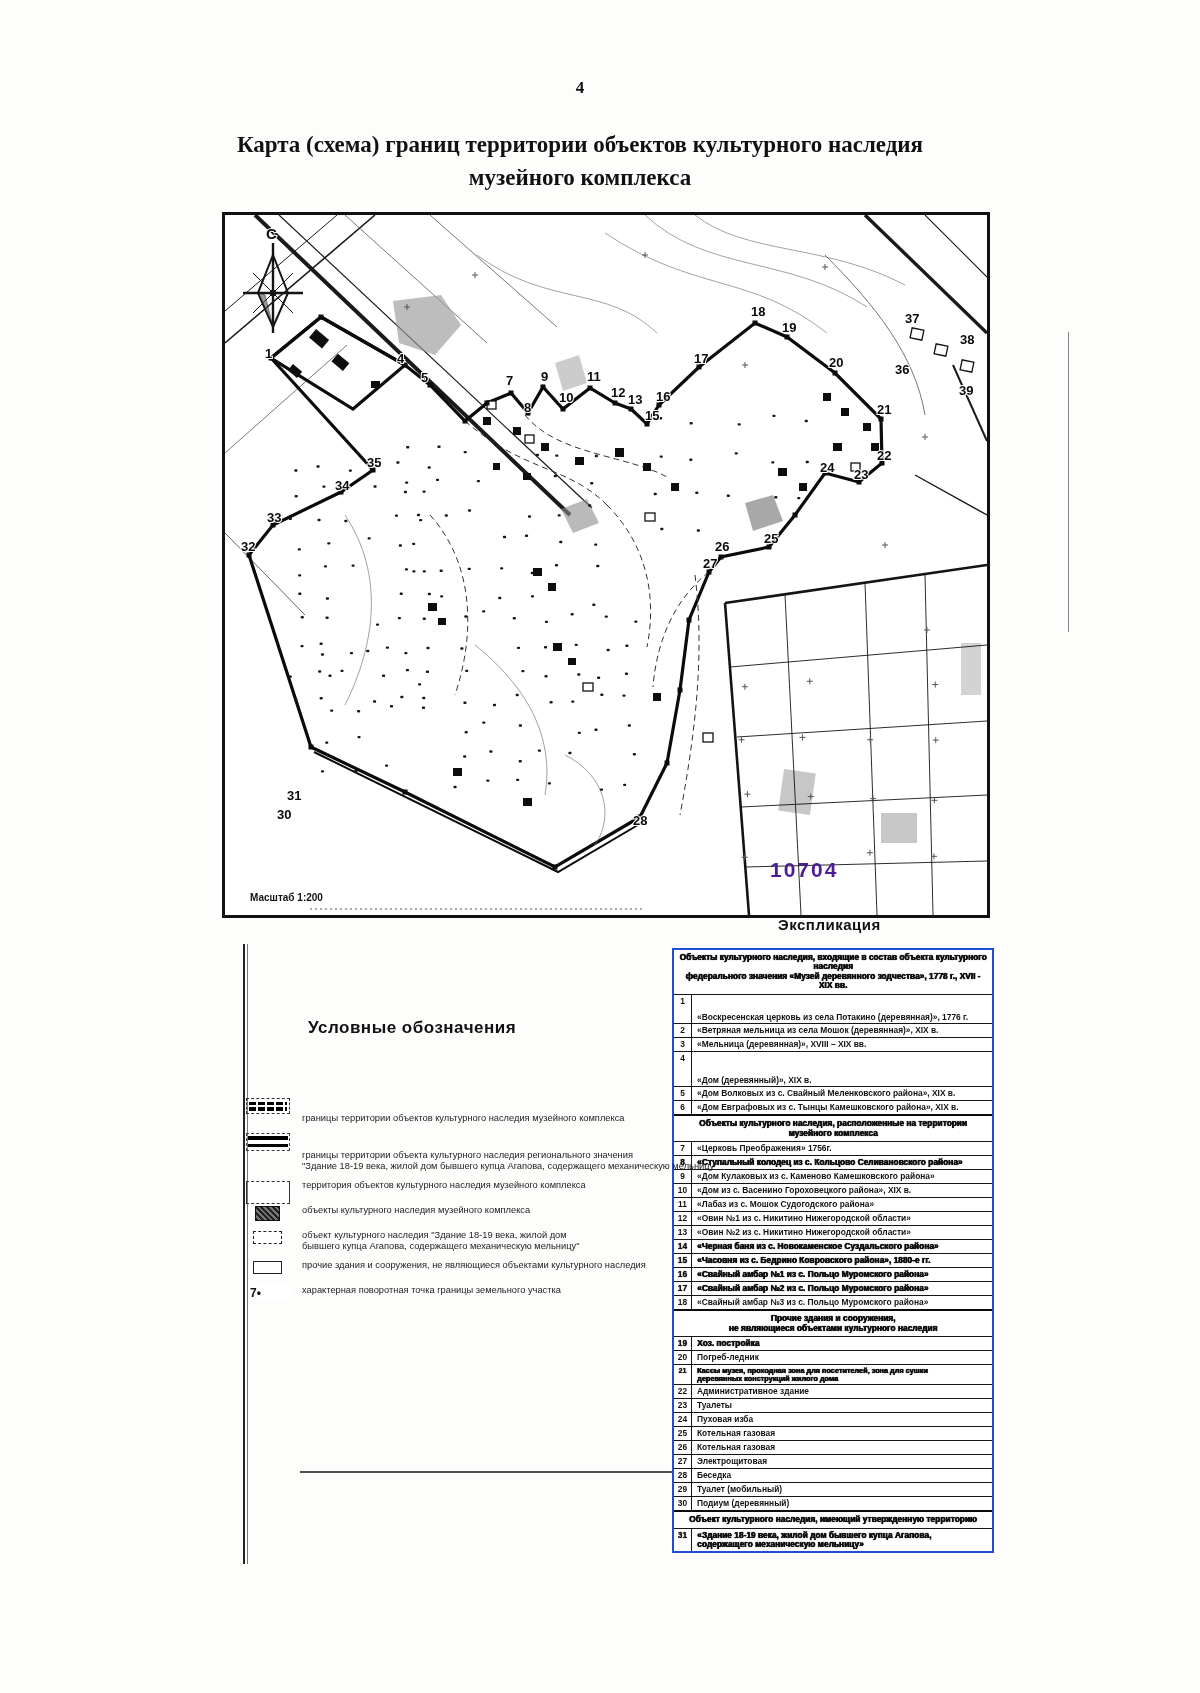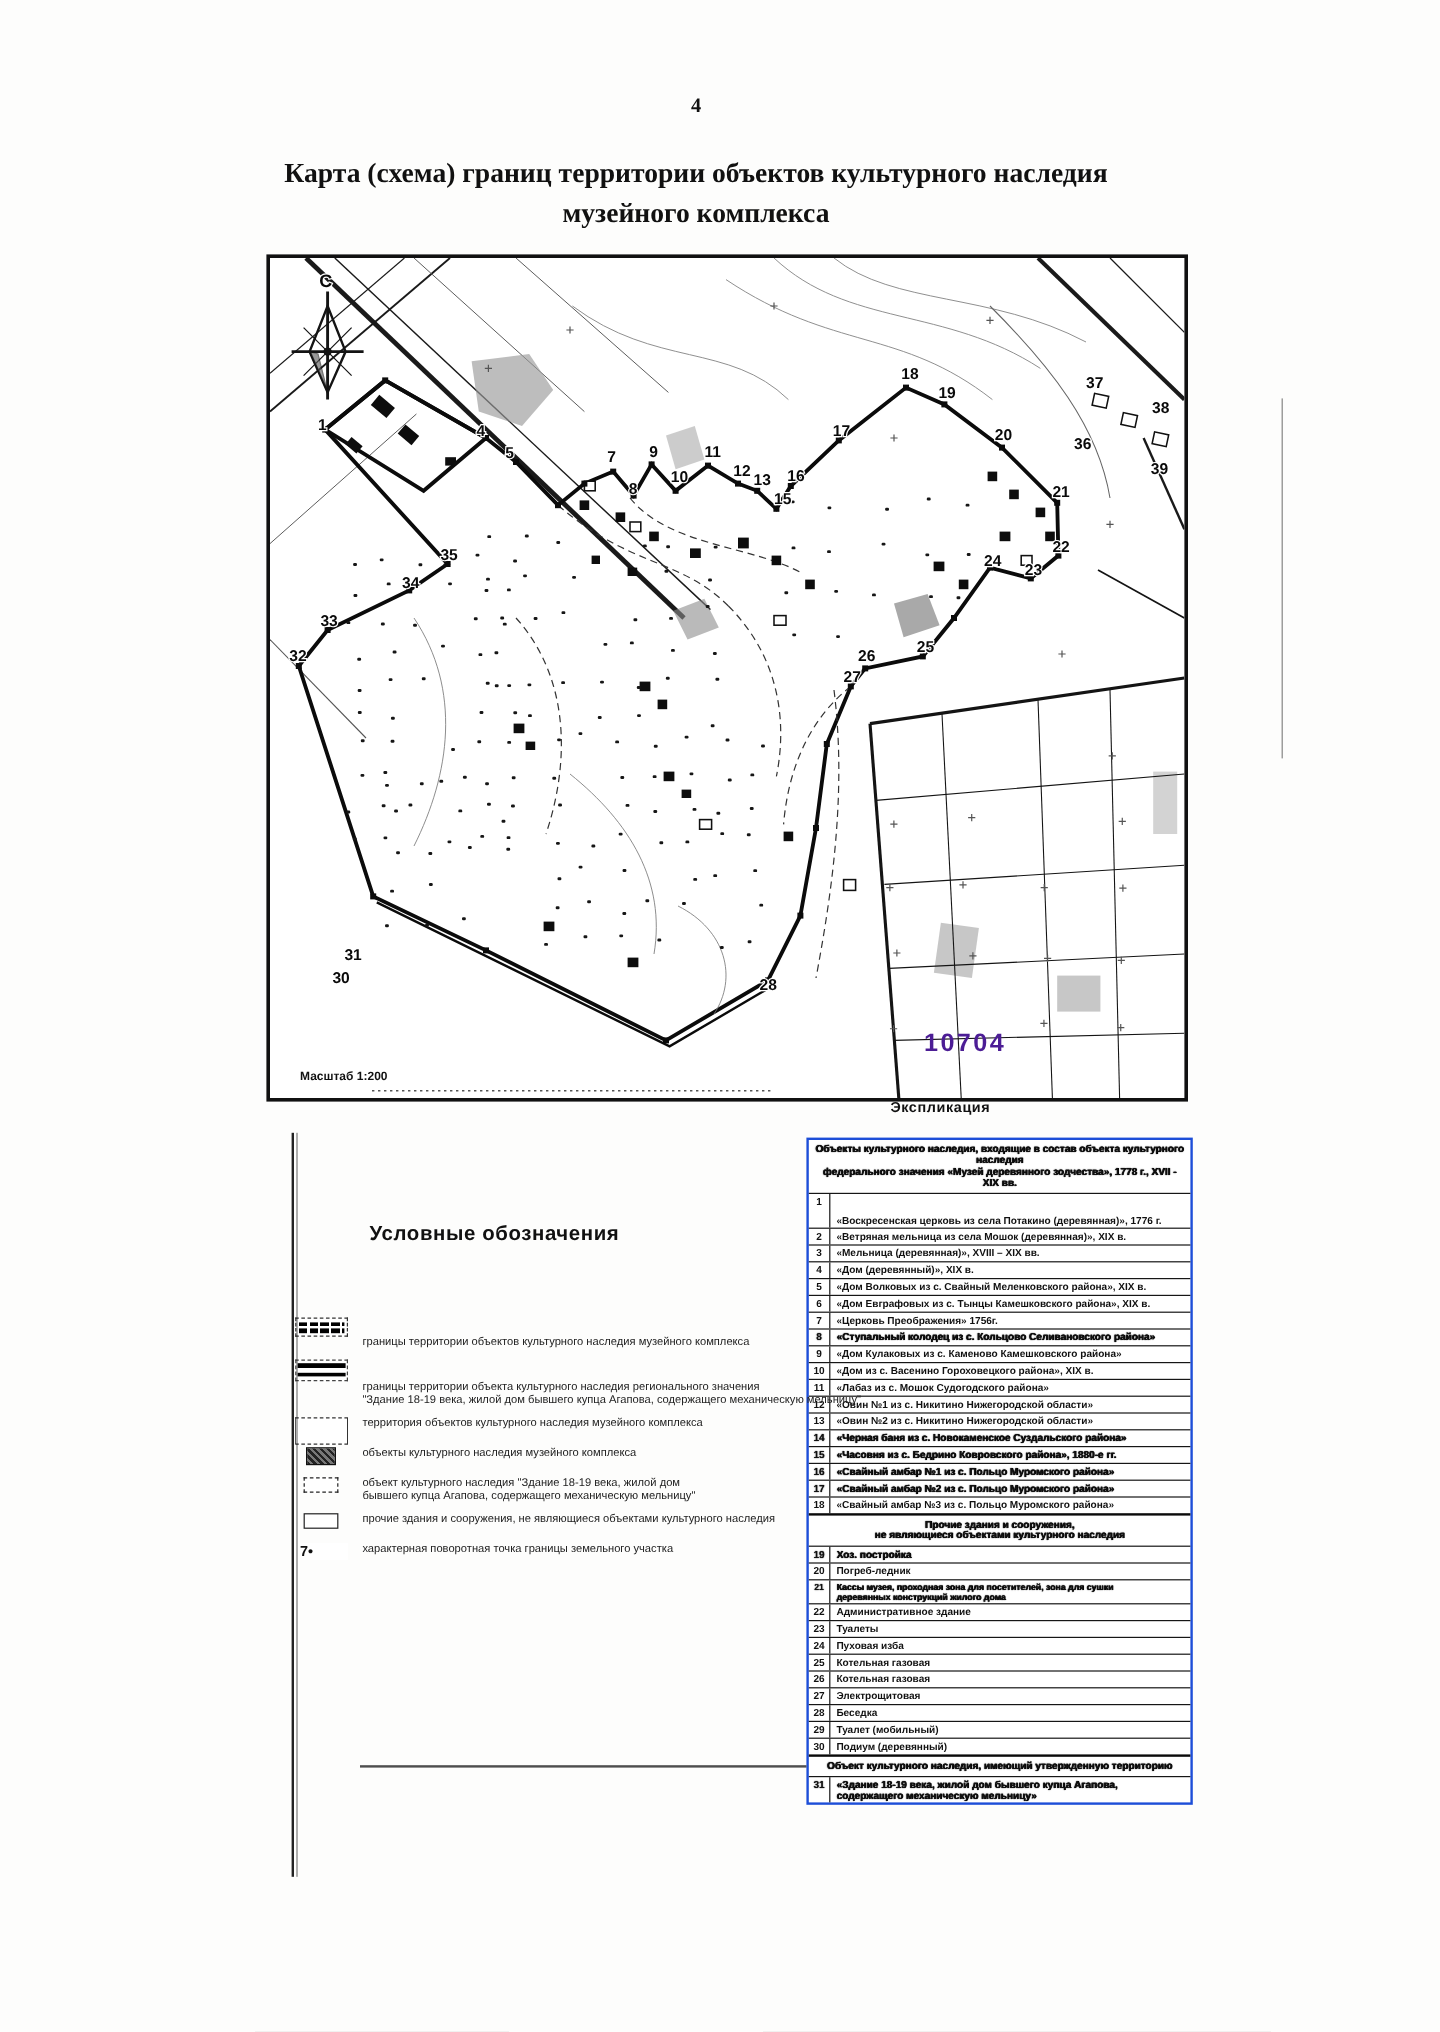--- a/index.html
+++ b/index.html
@@ -10,21 +10,21 @@
   #pageno{top:78px;left:0;width:1160px;text-align:center;font-family:"Liberation Serif",serif;
           font-size:17px;font-weight:bold;}
   #title{top:128px;left:90px;width:980px;text-align:center;font-family:"Liberation Serif",serif;
          font-size:23px;font-weight:bold;line-height:1.45;white-space:pre-line;}
   
   #map{top:212px;left:222px;width:768px;height:706px;border:3px solid #111;box-sizing:border-box;background:#fff;}
   #map svg{display:block;}
   .map-label{font:bold 13px "Liberation Sans",sans-serif;fill:#0a0a0a;paint-order:stroke;stroke:#ffffff;stroke-width:2px;}
   #scale-label{left:250px;top:892px;font-size:10px;font-weight:bold;}
   #parcel-number{left:770px;top:858px;font-size:21px;font-weight:bold;letter-spacing:2px;color:#4c1d95;}
-  #expl-title{left:742px;top:916px;font-size:12px;font-weight:bold;letter-spacing:.5px;}
+  #expl-title{left:778px;top:916px;font-size:15px;font-weight:bold;letter-spacing:.5px;}
   
   #expl{left:672px;top:948px;width:318px;border:2px solid #1d4ed8;background:#fff;
         font-size:8.4px;font-weight:bold;line-height:1.12;}
   .t-sec{border-top:2px solid #0a0a0a;padding:3px 4px;text-align:center;white-space:pre-line;}
   .t-sec:first-child{border-top:none;}
   .t-row{display:flex;border-top:1.4px solid #161616;min-height:13px;align-items:stretch;}
   .t-num{flex:0 0 17px;border-right:1.4px solid #161616;text-align:center;padding-top:2px;}
   .t-txt{flex:1;padding:2px 3px 1px 5px;}
   .t-row.small{font-size:7.3px;}
   .t-row.heavy .t-txt{text-shadow:0 0 1px #000, .5px 0 0 #000;}
@@ -468,30 +468,31 @@
       <div class="t-row">
         <div class="t-num">2</div>
         <div class="t-txt" style="white-space: pre-line;">«Ветряная мельница из села Мошок (деревянная)», XIX в.</div>
       </div>
       <div class="t-row">
         <div class="t-num">3</div>
         <div class="t-txt" style="white-space: pre-line;">«Мельница (деревянная)», XVIII – XIX вв.</div>
       </div>
       <div class="t-row">
         <div class="t-num">4</div>
-        <div class="t-txt" style="white-space: pre-line;">«Дом (деревянный)», XIX в.</div>
+        <div class="t-txt" style="white-space: pre-line; margin-top: 22px;">«Дом (деревянный)», XIX в.</div>
       </div>
       <div class="t-row">
         <div class="t-num">5</div>
         <div class="t-txt" style="white-space: pre-line;">«Дом Волковых из с. Свайный Меленковского района», XIX в.</div>
       </div>
       <div class="t-row">
         <div class="t-num">6</div>
         <div class="t-txt" style="white-space: pre-line;">«Дом Евграфовых из с. Тынцы Камешковского района», XIX в.</div>
       </div>
+      <div class="t-sec heavy">Объекты культурного наследия, расположенные на территории музейного комплекса</div>
       <div class="t-row">
         <div class="t-num">7</div>
         <div class="t-txt" style="white-space: pre-line;">«Церковь Преображения» 1756г.</div>
       </div>
       <div class="t-row heavy">
         <div class="t-num">8</div>
         <div class="t-txt" style="white-space: pre-line;">«Ступальный колодец из с. Кольцово Селивановского района»</div>
       </div>
       <div class="t-row">
         <div class="t-num">9</div>

